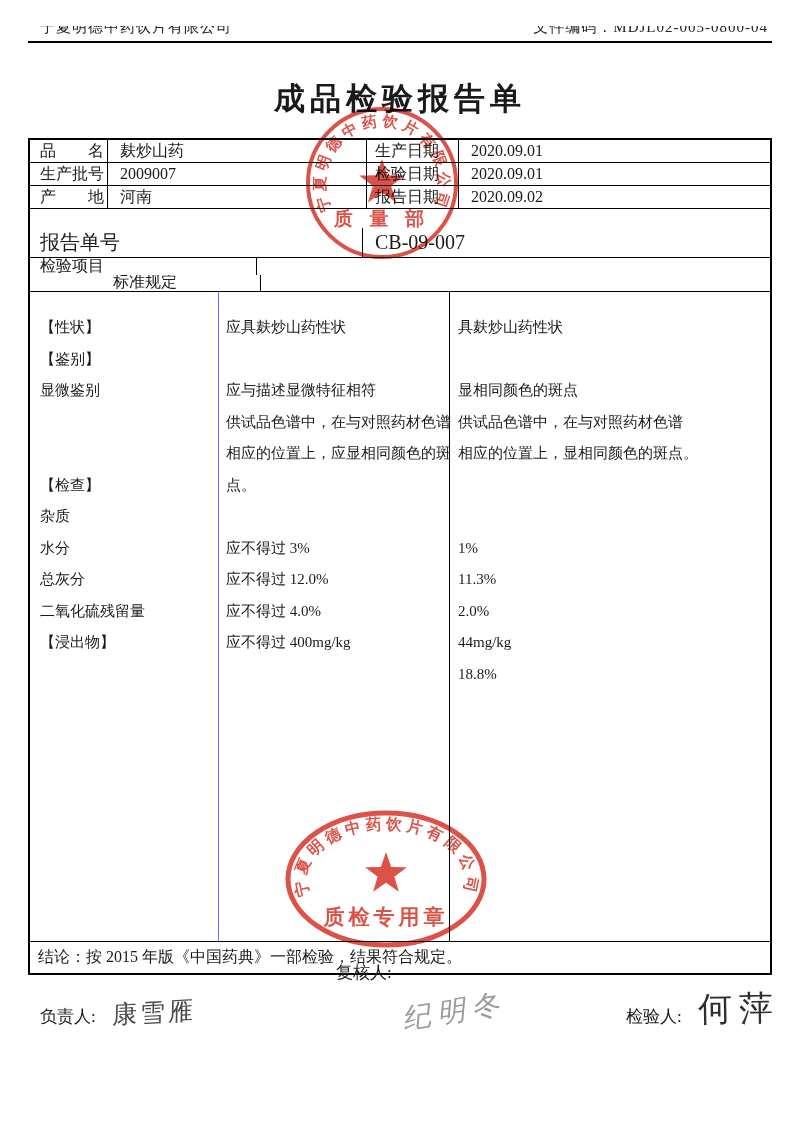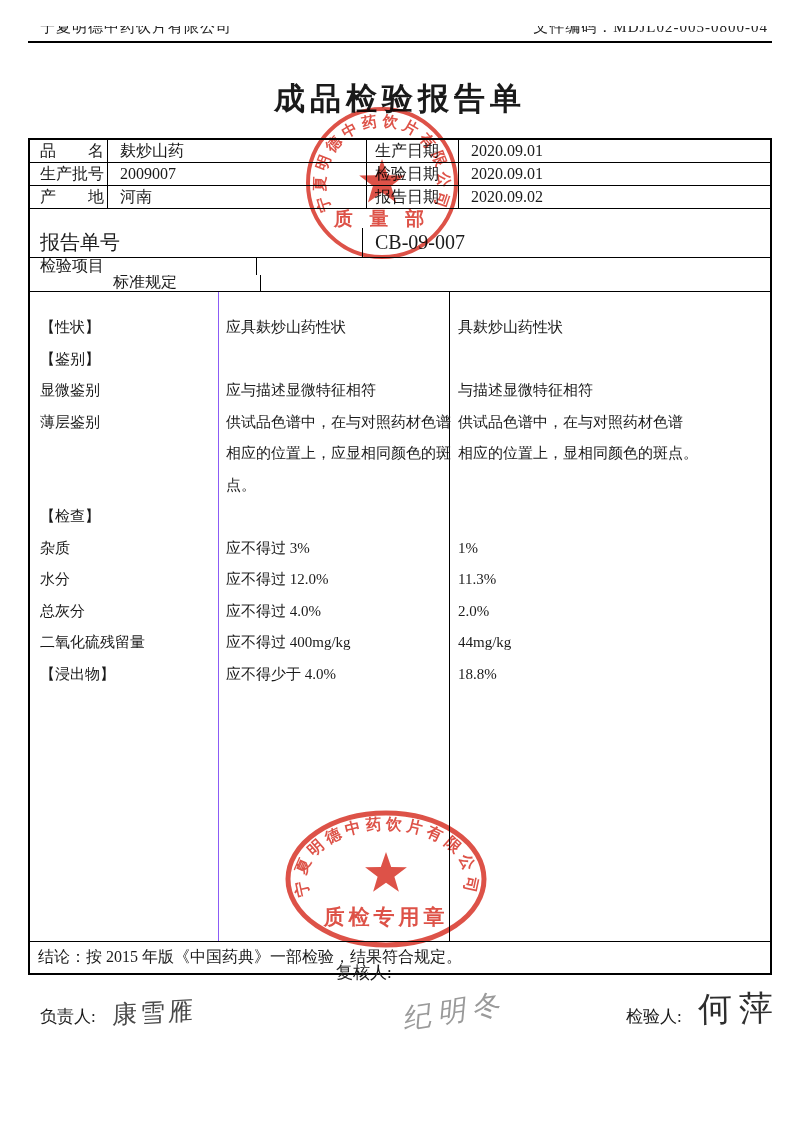--- a/index.html
+++ b/index.html
@@ -119,21 +119,20 @@
       <div class="cell c-h3">
           <span class="ul">检验结果</span>
         </div>
     </div>
 
     <div class="row r-body">
       <div class="bcol bcol-1">
         <div class="bl">【性状】</div>
         <div class="bl">【鉴别】</div>
         <div class="bl">显微鉴别</div>
-        <div class="bl">薄层鉴别</div>
         <div class="bl"></div>
         <div class="bl"></div>
         <div class="bl">【检查】</div>
         <div class="bl">杂质</div>
         <div class="bl">水分</div>
         <div class="bl">总灰分</div>
         <div class="bl">二氧化硫残留量</div>
         <div class="bl">【浸出物】</div>
       </div>
       <div class="bcol bcol-2">
@@ -141,26 +140,25 @@
         <div class="bl"></div>
         <div class="bl">应与描述显微特征相符</div>
         <div class="bl">供试品色谱中，在与对照药材色谱</div>
         <div class="bl">相应的位置上，应显相同颜色的斑</div>
         <div class="bl">点。</div>
         <div class="bl"></div>
         <div class="bl">应不得过 3%</div>
         <div class="bl">应不得过 12.0%</div>
         <div class="bl">应不得过 4.0%</div>
         <div class="bl">应不得过 400mg/kg</div>
-        <div class="bl">应不得少于 4.0%</div>
       </div>
       <div class="bcol bcol-3">
         <div class="bl">具麸炒山药性状</div>
         <div class="bl"></div>
-        <div class="bl">与描述显微特征相符</div>
+        <div class="bl">显相同颜色的斑点</div>
         <div class="bl">供试品色谱中，在与对照药材色谱</div>
         <div class="bl">相应的位置上，显相同颜色的斑点。</div>
         <div class="bl"></div>
         <div class="bl"></div>
         <div class="bl">1%</div>
         <div class="bl">11.3%</div>
         <div class="bl">2.0%</div>
         <div class="bl">44mg/kg</div>
         <div class="bl">18.8%</div>
       </div>

